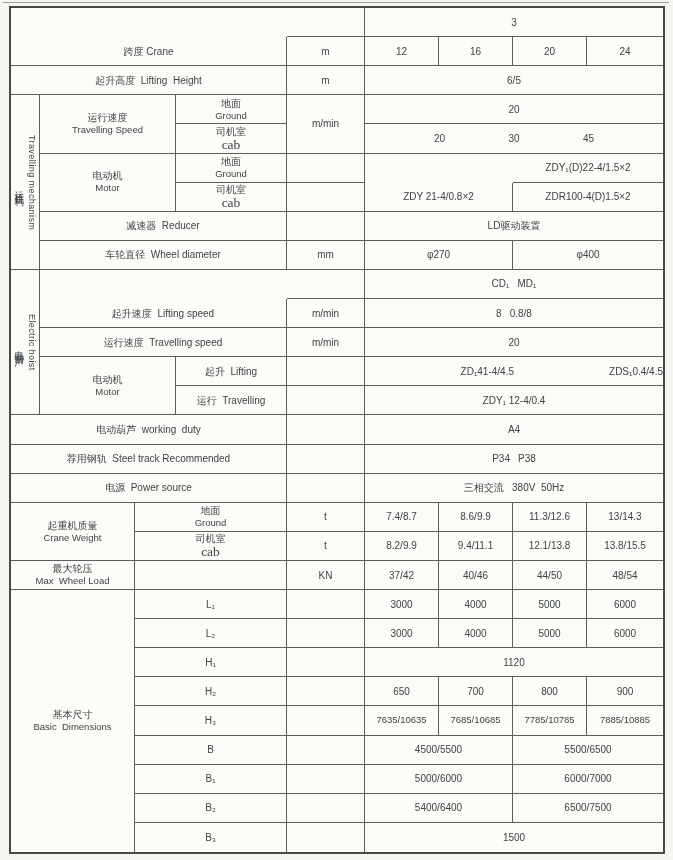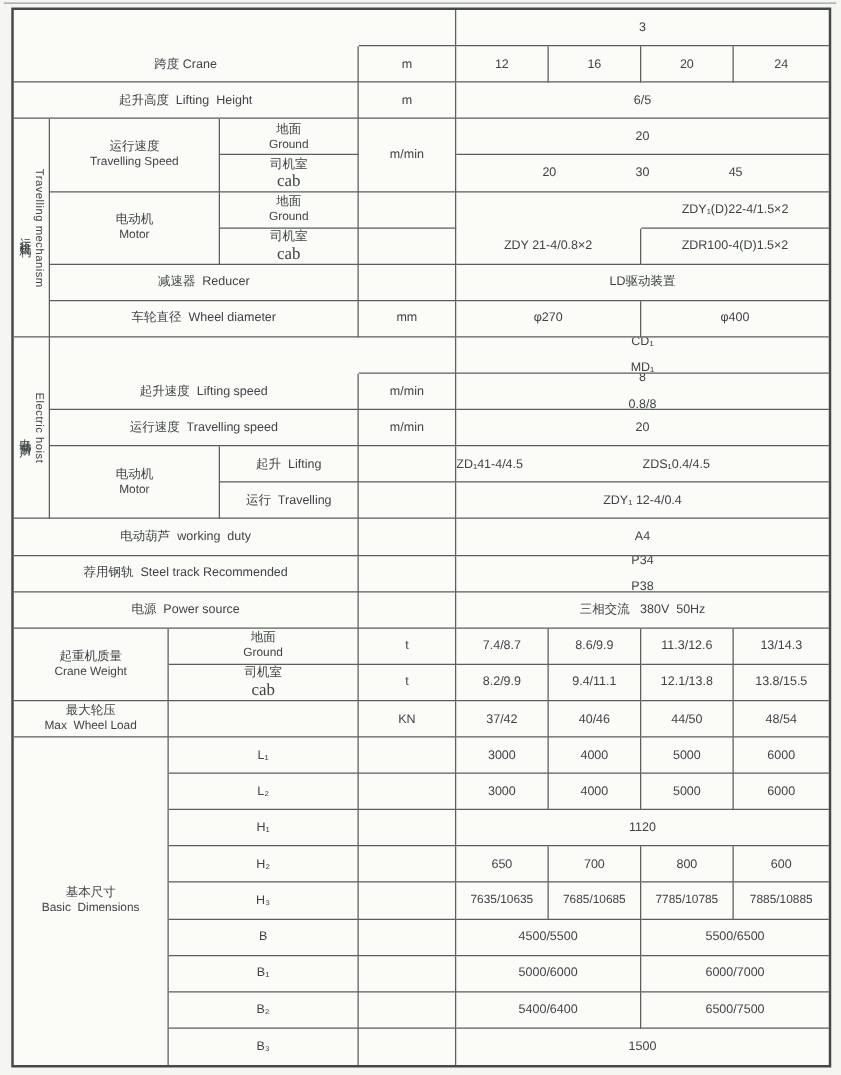--- a/index.html
+++ b/index.html
@@ -19,23 +19,23 @@
   }
   .c{
     border-right:1px solid #5a5f5d;border-bottom:1px solid #5a5f5d;
     display:flex;flex-direction:column;align-items:center;justify-content:center;
     text-align:center;font-size:10px;line-height:1.3;overflow:hidden;
     min-width:0;min-height:0;
   }
   .c span{white-space:pre}
   .nr{border-right:none}
   .nb{border-bottom:none}
-  .pair{flex-direction:column;gap:8px}
+  .pair{flex-direction:row;gap:8px}
   .halves{flex-direction:row}
-  .halves span{flex:1;text-align:left}
+  .halves span{flex:1;text-align:right}
   .trio{position:relative}
   .trio span{position:absolute;top:50%;transform:translate(-50%,-50%)}
   .trio span:nth-child(1){left:25%}
   .trio span:nth-child(2){left:50%}
   .trio span:nth-child(3){left:75%}
   .strip{flex-direction:row;justify-content:center;align-items:stretch;gap:0}
   .strip .zh{writing-mode:vertical-lr;text-orientation:upright;font-size:9.5px;letter-spacing:2px;padding-top:9px;white-space:pre}
   .strip .en{writing-mode:vertical-lr;font-size:9px;letter-spacing:.4px;display:flex;align-items:center;justify-content:center;white-space:pre}
   .cab{font-family:"Liberation Serif",serif;font-size:13.5px;line-height:1.05}
   .sm{font-size:9.5px}
@@ -350,21 +350,21 @@
   <div class="c" style="grid-area:24/6/25/7">
       <span>650</span>
     </div>
   <div class="c" style="grid-area:24/7/25/8">
       <span>700</span>
     </div>
   <div class="c" style="grid-area:24/8/25/9">
       <span>800</span>
     </div>
   <div class="c nr" style="grid-area:24/9/25/10">
-      <span>600</span>
+      <span>900</span>
     </div>
 
   <div class="c" style="grid-area:25/3/26/5">
       <span>H₃</span>
     </div>
   <div class="c" style="grid-area:25/5/26/6"></div>
   <div class="c sm" style="grid-area:25/6/26/7">
       <span>7635/10635</span>
     </div>
   <div class="c sm" style="grid-area:25/7/26/8">

